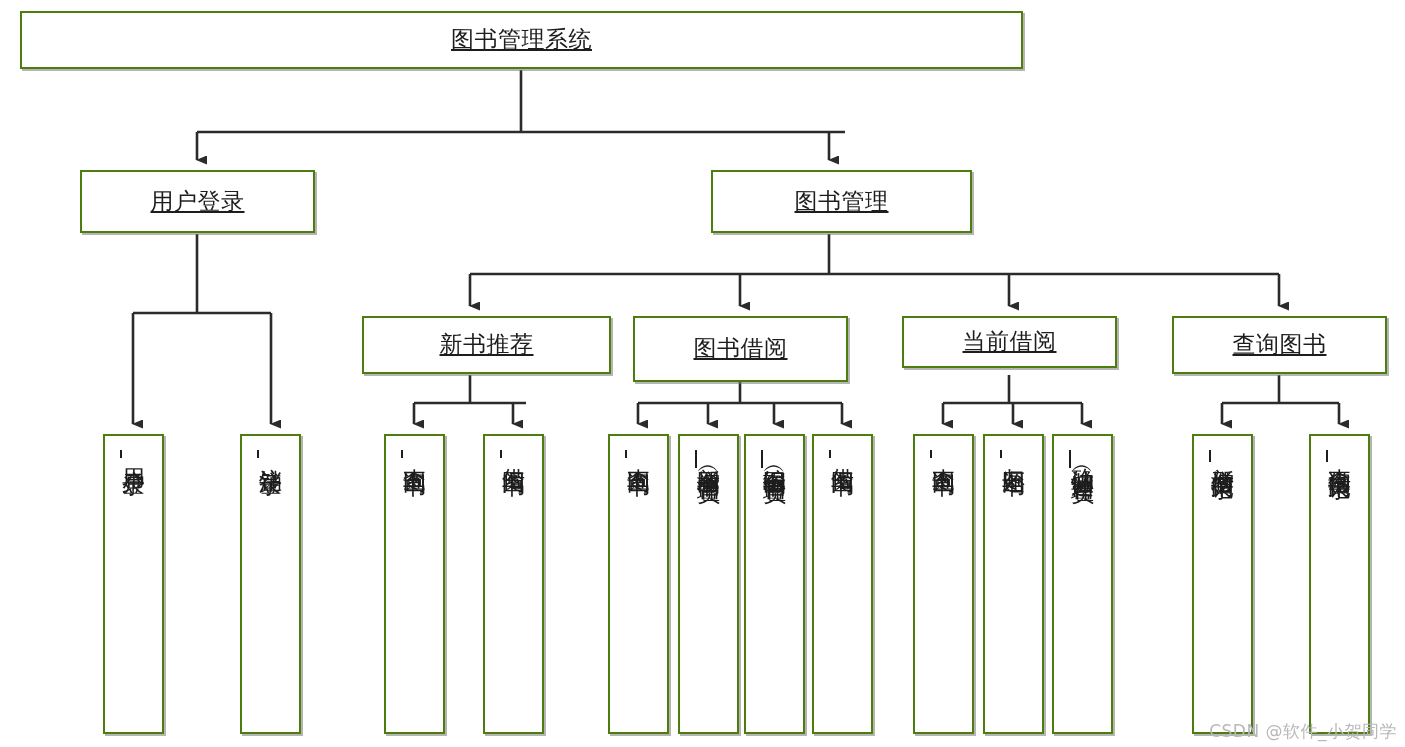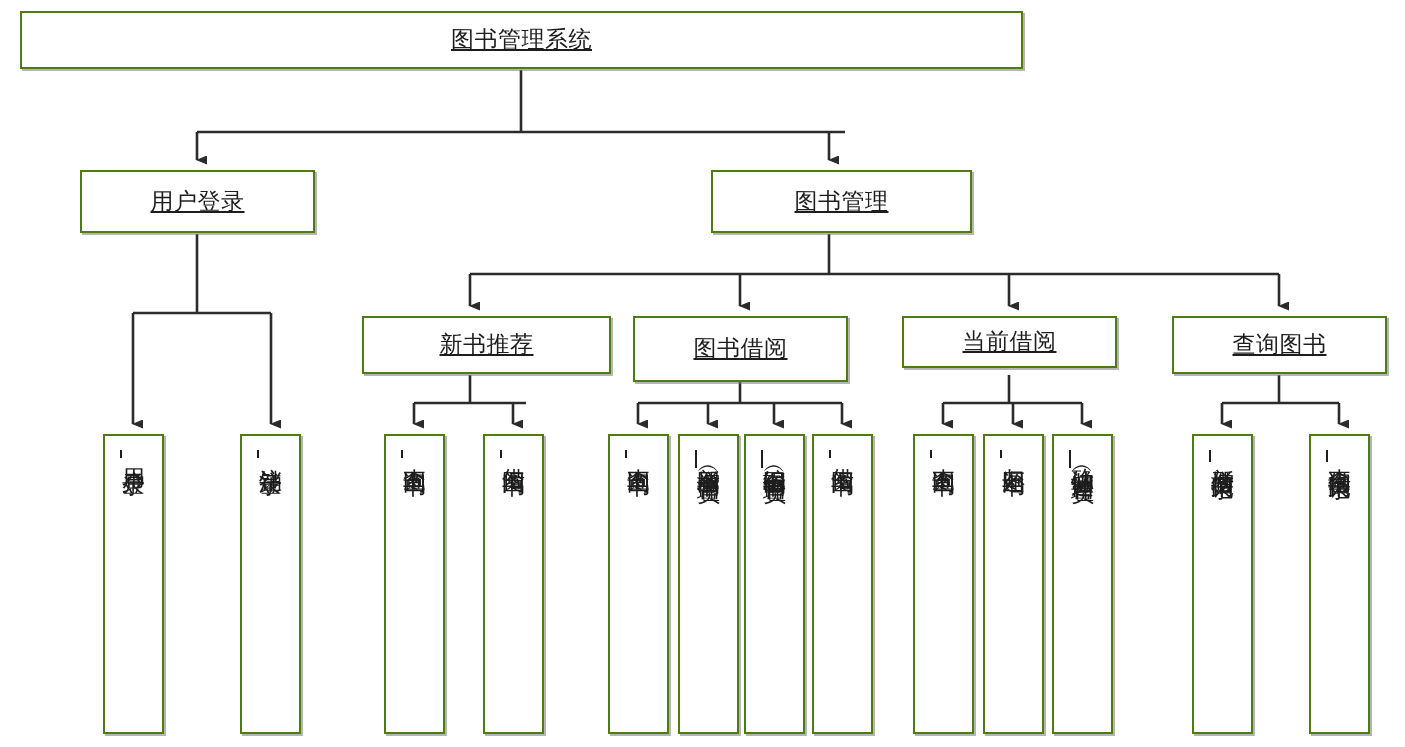--- a/index.html
+++ b/index.html
@@ -184,13 +184,14 @@
     <span class="label">确认归还（管理员）</span>
   </div>
 
   <div class="node node-vertical" style="left:1192px; top:434px; width:61px; height:300px;">
     <span class="label">新增借阅记录</span>
   </div>
   <div class="node node-vertical" style="left:1309px; top:434px; width:61px; height:300px;">
     <span class="label">查询借阅记录</span>
   </div>
 
+  <div id="watermark">CSDN @软件_小贺同学</div>
 </div>
 
 </body></html>

